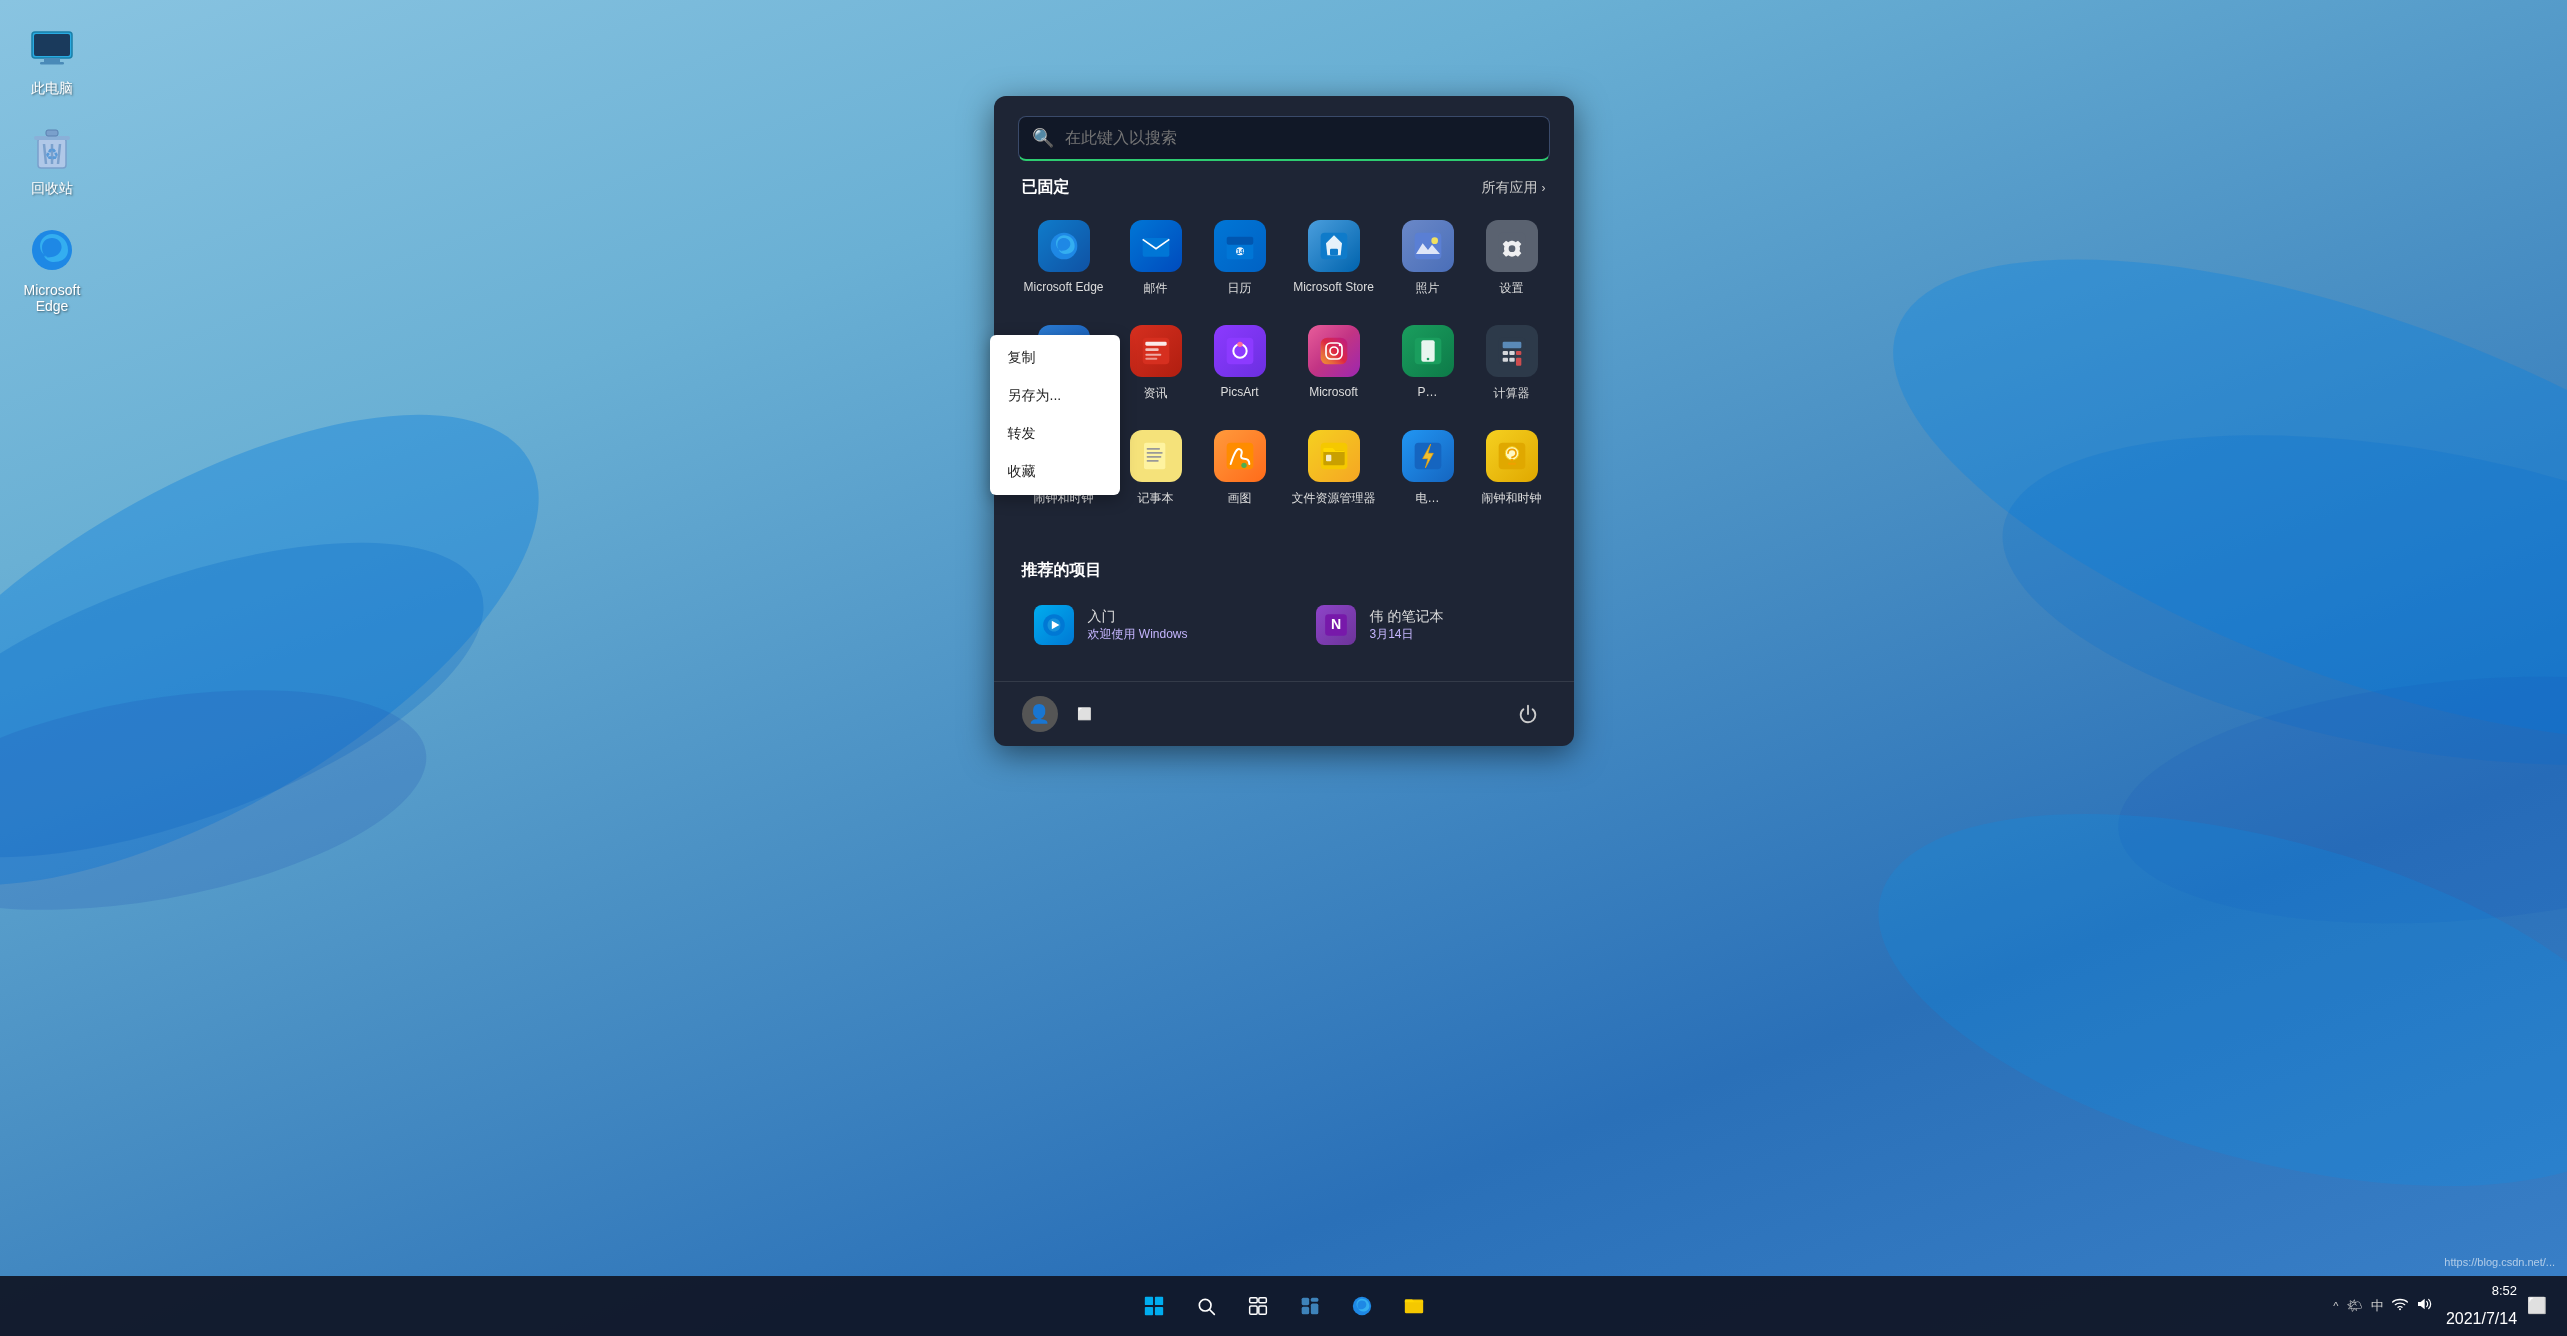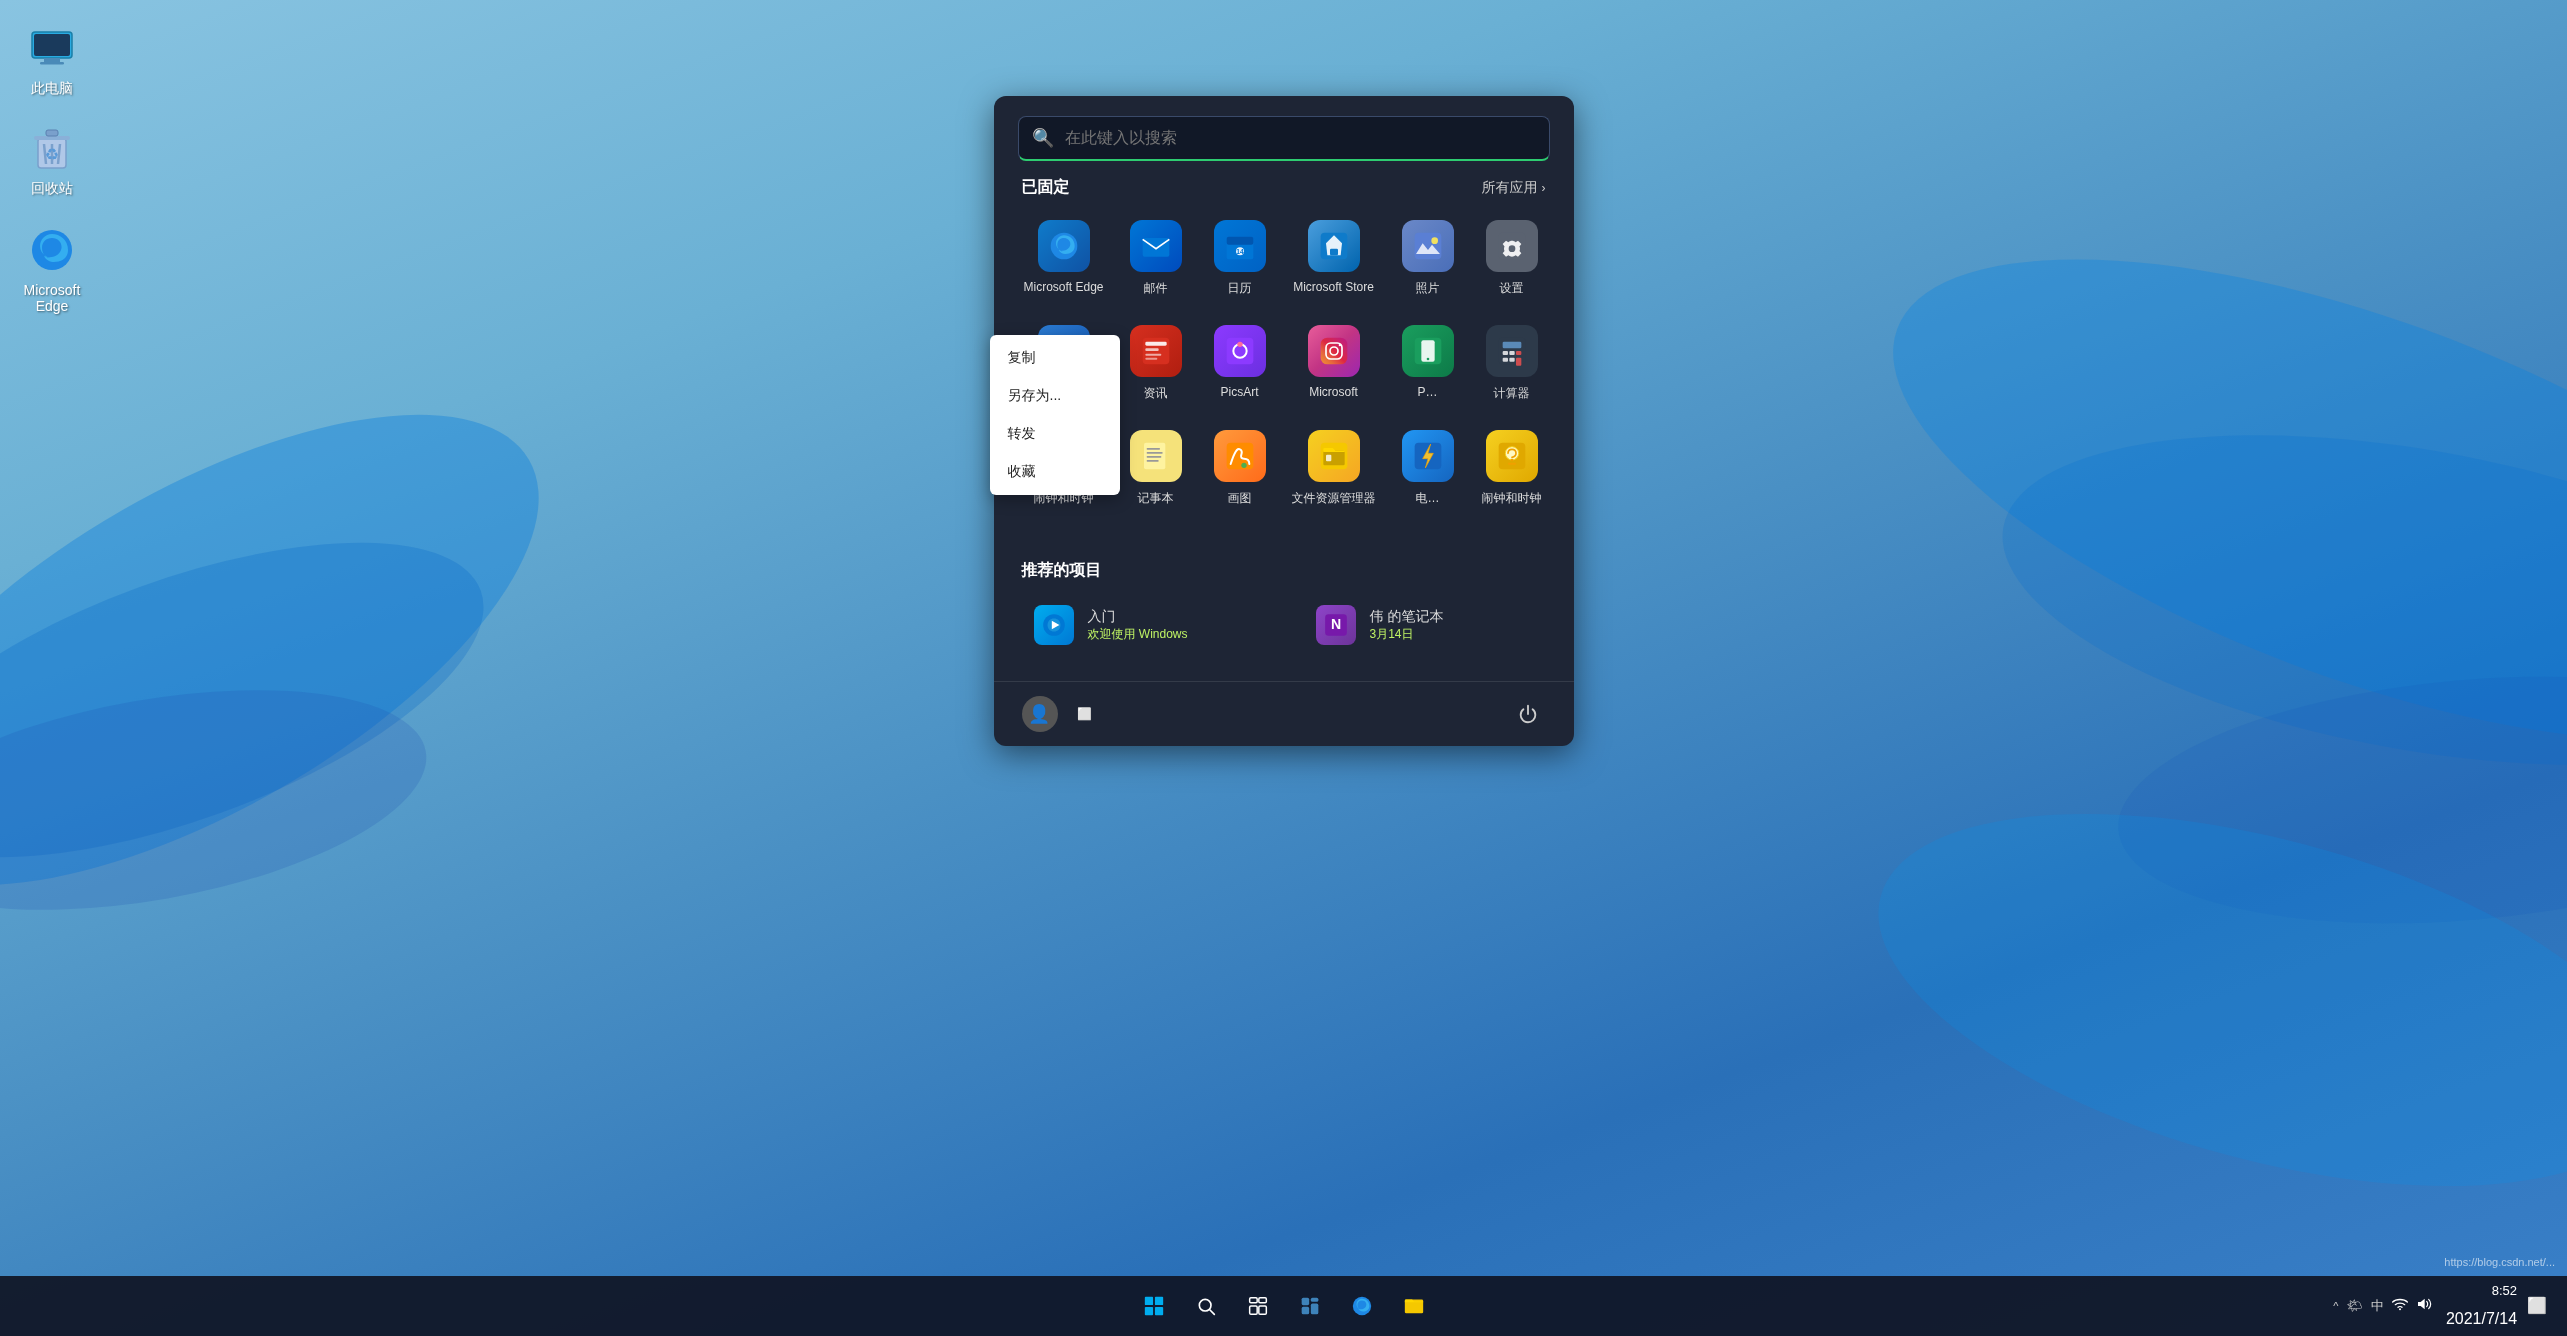--- a/index.html
+++ b/index.html
@@ -235,21 +235,21 @@
       align-items: center;
       justify-content: center;
       font-size: 22px;
       flex-shrink: 0;
     }
     .rec-text .rec-title {
       color: #ddd;
       font-size: 14px;
     }
     .rec-text .rec-sub {
-      color: #bef264;
+      color: #c4b5fd;
       font-size: 12px;
     }
 
     
     .start-bottom {
       display: flex;
       justify-content: space-between;
       align-items: center;
       padding: 14px 28px;
       border-top: 1px solid rgba(255,255,255,0.1);

